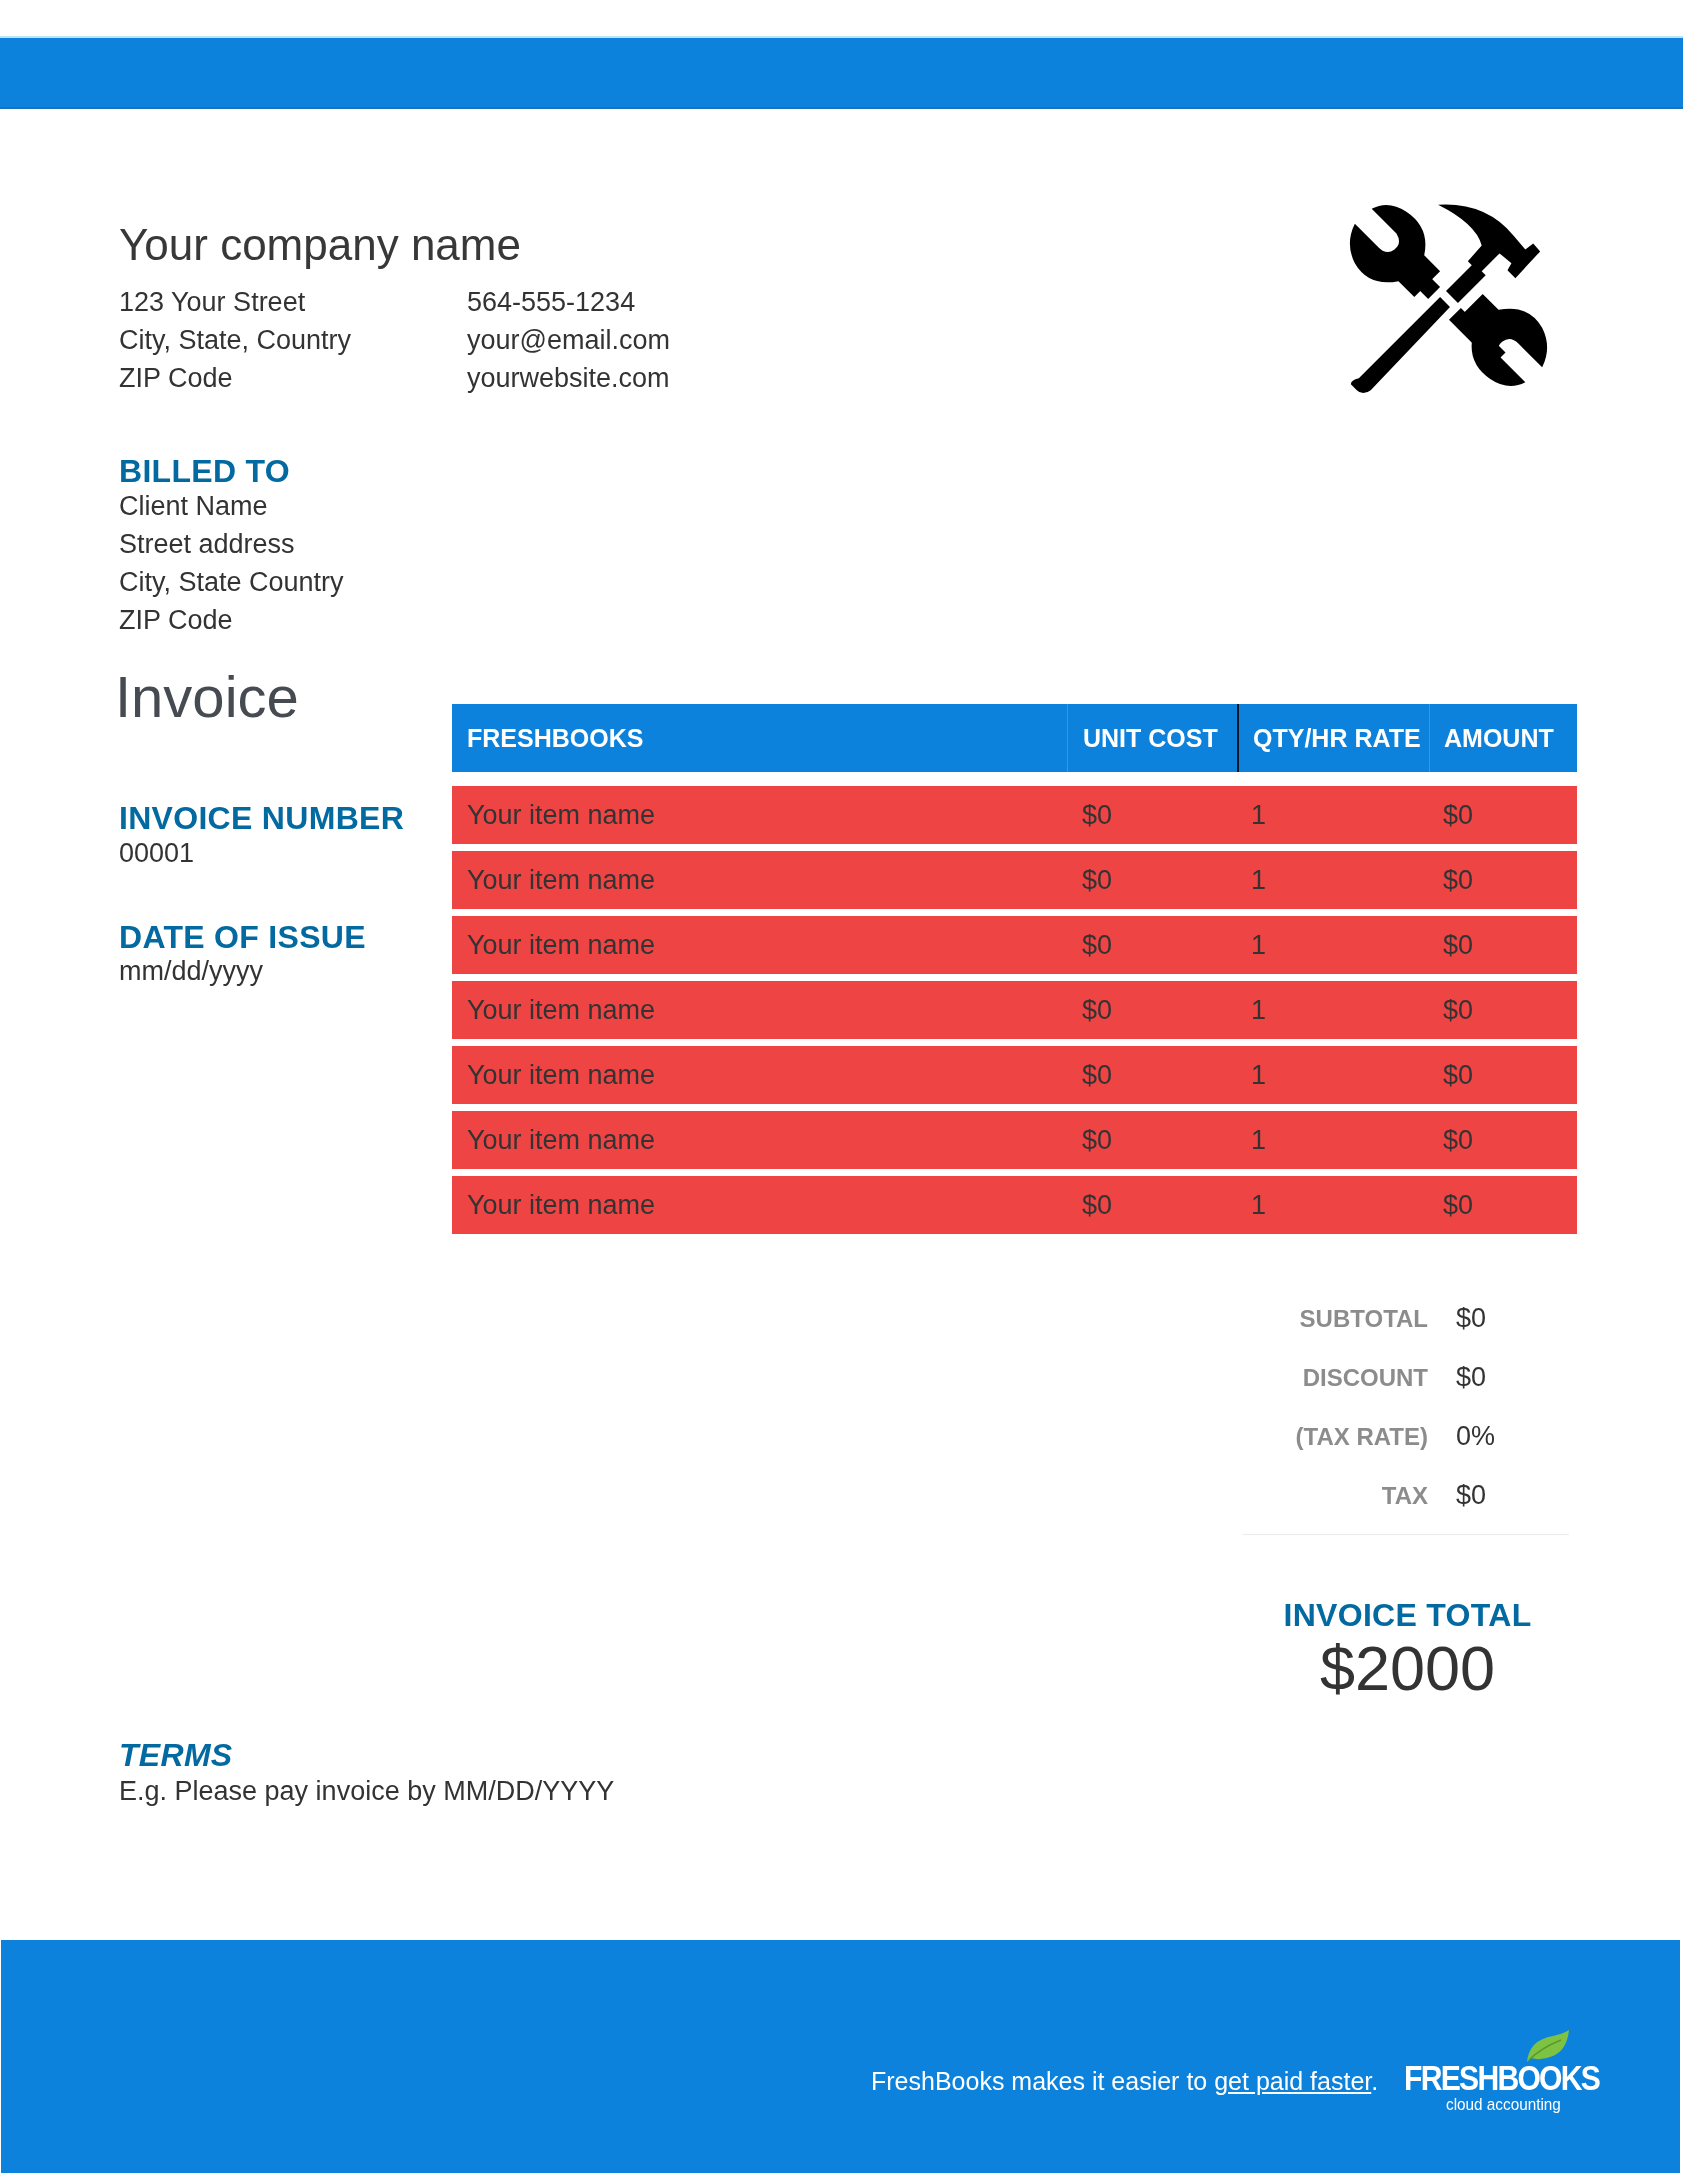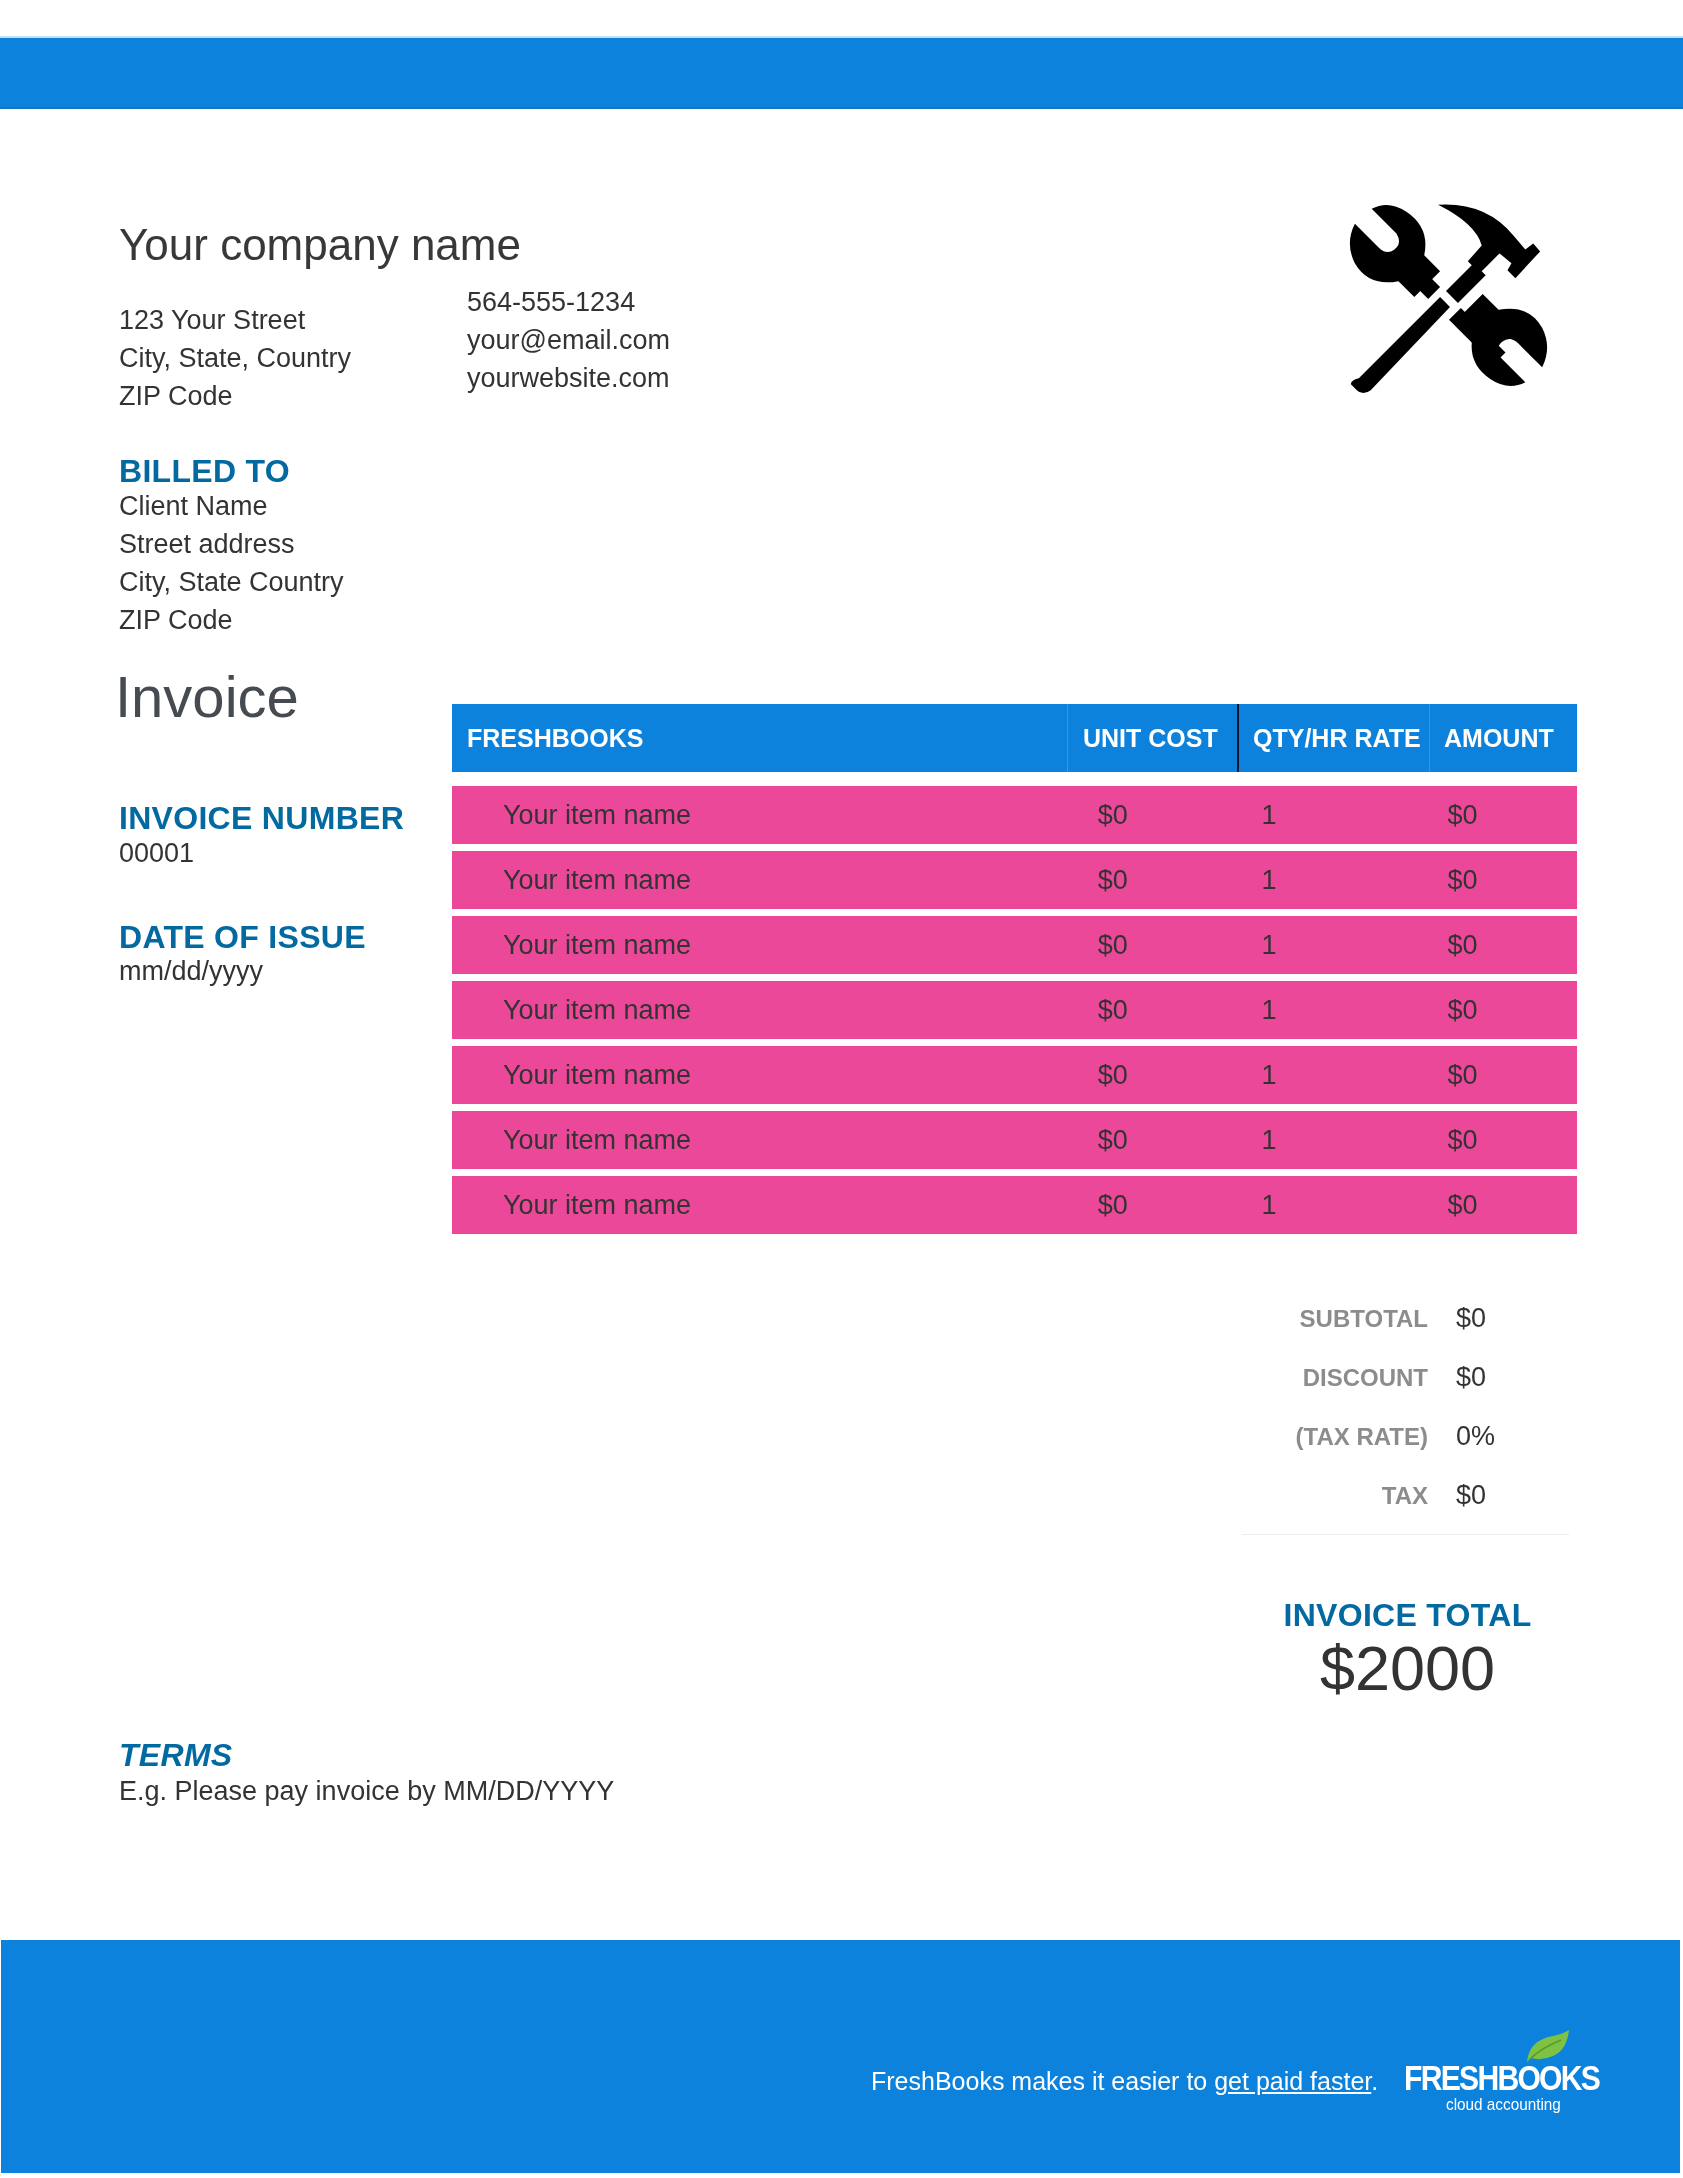--- a/index.html
+++ b/index.html
@@ -17,21 +17,21 @@
     .billed { left: 119px; top: 455px; }
     .billed .lines div { height: 38px; line-height: 38px; font-size: 27px; color: #333; }
     .invoice-title { left: 115px; top: 665px; font-size: 58px; color: #464b52; line-height: 1.1; }
     .table { left: 452px; top: 704px; width: 1125px; }
     .thead { height: 68px; background: #0d82dc; display: flex; color: #ffffff; font-weight: bold; font-size: 25px; }
     .thead > div { display: flex; align-items: center; box-sizing: border-box; }
     .c1 { width: 615px; padding-left: 15px; }
     .c2 { width: 170px; padding-left: 15px; border-left: 1px solid #3797e2; text-align: right; }
     .c3 { width: 192px; padding-left: 14px; border-left: 2px solid #0f172a; }
     .c4 { width: 148px; padding-left: 14px; border-left: 1px solid #3797e2; }
-    .trow { height: 58px; margin-top: 7px; background: #ec4899; display: flex; font-size: 27px; color: #333; padding-left: 36px; }
+    .trow { height: 58px; margin-top: 7px; background: #ef4444; display: flex; font-size: 27px; color: #333; }
     .trow > div { display: flex; align-items: center; box-sizing: border-box; border-left: none; }
     .trow:first-of-type { margin-top: 14px; }
     .totals { left: 1238px; top: 1289px; width: 342px; }
     .tot-row { height: 59px; display: flex; align-items: center; }
     .tot-row .tl { width: 190px; text-align: right; font-size: 24px; font-weight: bold; color: #8c8c8c; }
     .tot-row .tv { padding-left: 28px; font-size: 27px; color: #333; }
     .tot-divider { left: 1242px; top: 1534px; width: 327px; height: 1px; background: #ececec; }
     .grand-label { left: 1259px; top: 1597px; width: 297px; text-align: center; }
     .grand-value { left: 1259px; top: 1632px; width: 297px; text-align: center; font-size: 63px; color: #333; }
     .terms { left: 119px; top: 1738px; }
@@ -45,21 +45,21 @@
               transform: scaleX(0.9); transform-origin: left; }
     .fb-leaf { position: absolute; left: 121px; top: 2px; width: 48px; height: 34px; }
   </style>
 </head>
 <body>
 
 <div class="abs top-bar"></div>
 
 <div class="abs company-name">Your company name</div>
 
-<div class="abs addr-col" style="left:119px;margin-top:18px;">
+<div class="abs addr-col" style="left:119px;">
   <div>123 Your Street</div>
   <div>City, State, Country</div>
   <div>ZIP Code</div>
 </div>
 
 <div class="abs addr-col" style="left:467px;">
   <div>564-555-1234</div>
   <div>your@email.com</div>
   <div>yourwebsite.com</div>
 </div>

